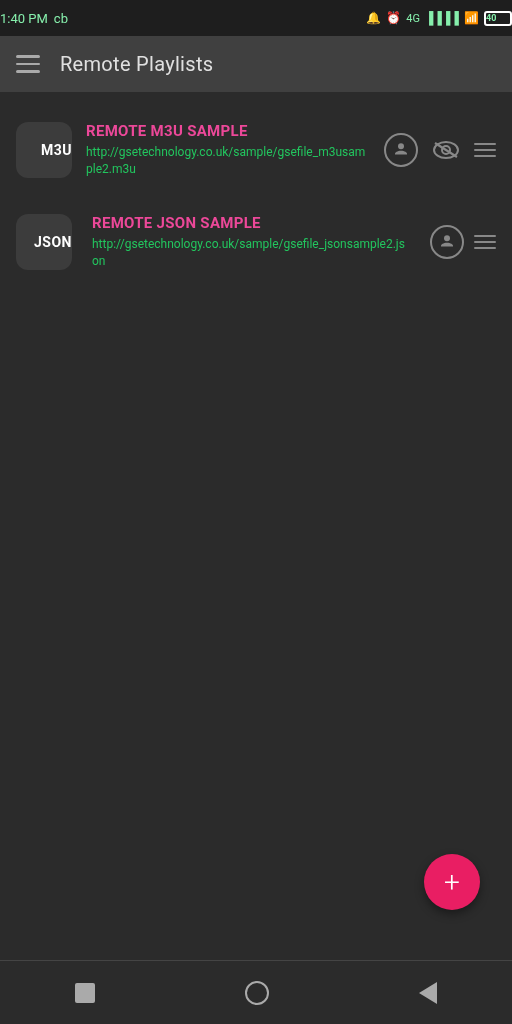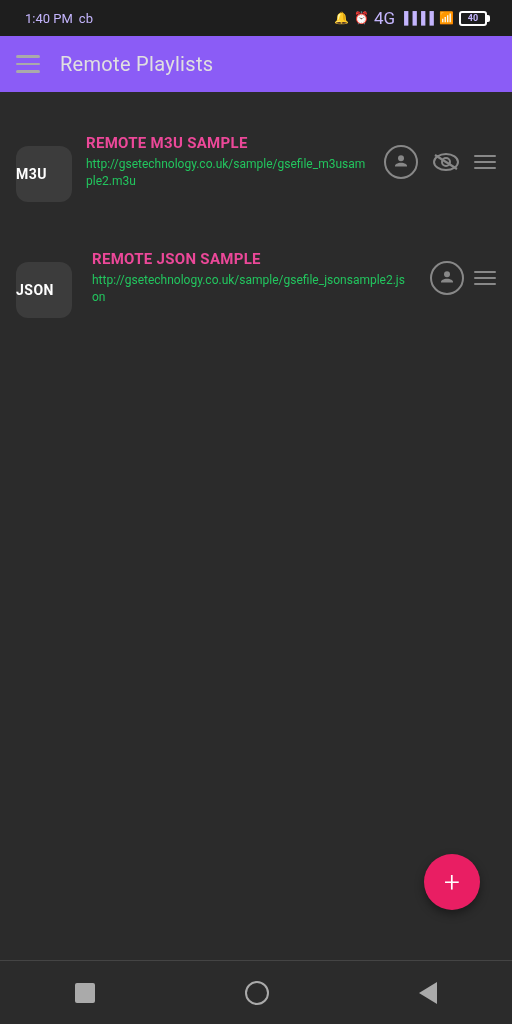--- a/index.html
+++ b/index.html
@@ -15,60 +15,60 @@
       flex-direction: column;
     }
 
     
     .status-bar {
       background-color: #1e1e1e;
       height: 36px;
       display: flex;
       align-items: center;
       justify-content: space-between;
-      padding: 0 25px;
+      padding: 0 0;
       font-size: 13px;
-      color: #c4b5fd;
+      color: #86efac;
     }
     .status-left {
       display: flex;
       align-items: center;
       gap: 6px;
     }
     .status-right {
       display: flex;
       align-items: center;
       gap: 5px;
       font-size: 12px;
     }
     .battery-icon {
       border: 2px solid #fff;
       border-radius: 3px;
       width: 28px;
       height: 15px;
       display: inline-flex;
       align-items: center;
-      justify-content: center;
+      justify-content: flex-start;
       position: relative;
       font-size: 9px;
       font-weight: bold;
     }
     .battery-icon::after {
       content: '';
       position: absolute;
       right: -5px;
       width: 3px;
       height: 7px;
       background: #fff;
       border-radius: 0 2px 2px 0;
     }
 
     
     .toolbar {
-      background-color: #8b5cf6;
+      background-color: #404040;
       height: 56px;
       display: flex;
       align-items: center;
       padding: 0 16px;
       gap: 20px;
     }
     .hamburger-icon {
       display: flex;
       flex-direction: column;
       gap: 5px;
@@ -104,27 +104,26 @@
       background-color: #2b2b2b;
     }
 
     .playlist-badge {
       width: 56px;
       height: 56px;
       background-color: #3c3c3c;
       border-radius: 12px;
       display: flex;
       align-items: center;
-      justify-content: flex-start;
+      justify-content: flex-end;
       font-size: 14px;
       font-weight: bold;
       color: #ffffff;
       flex-shrink: 0;
       letter-spacing: 0.5px;
-      margin-top: 24px;
     }
 
     .playlist-info {
       flex: 1;
       min-width: 0;
     }
     .playlist-name {
       font-size: 15px;
       font-weight: 700;
       color: #ec4899;
@@ -259,21 +258,21 @@
 <body>
 
 <div class="status-bar">
   <div class="status-left">
     <span>1:40 PM</span>
     <span>cb</span>
   </div>
   <div class="status-right">
     <span>🔔</span>
     <span>⏰</span>
-    <span style="font-size:17px">4G</span>
+    <span style="font-size:11px">4G</span>
     <span>▐▐▐▐</span>
     <span>📶</span>
     <span class="battery-icon">
       <span>40</span>
     </span>
   </div>
 </div>
 
 <div class="toolbar">
   <div class="hamburger-icon">

